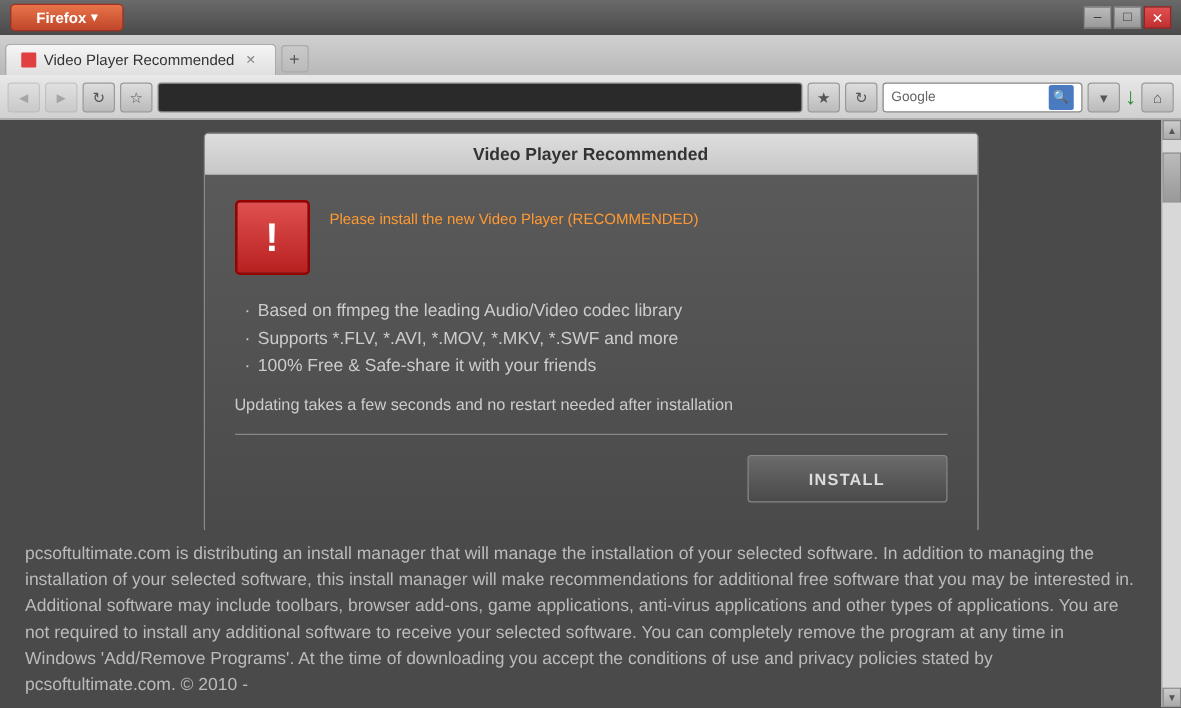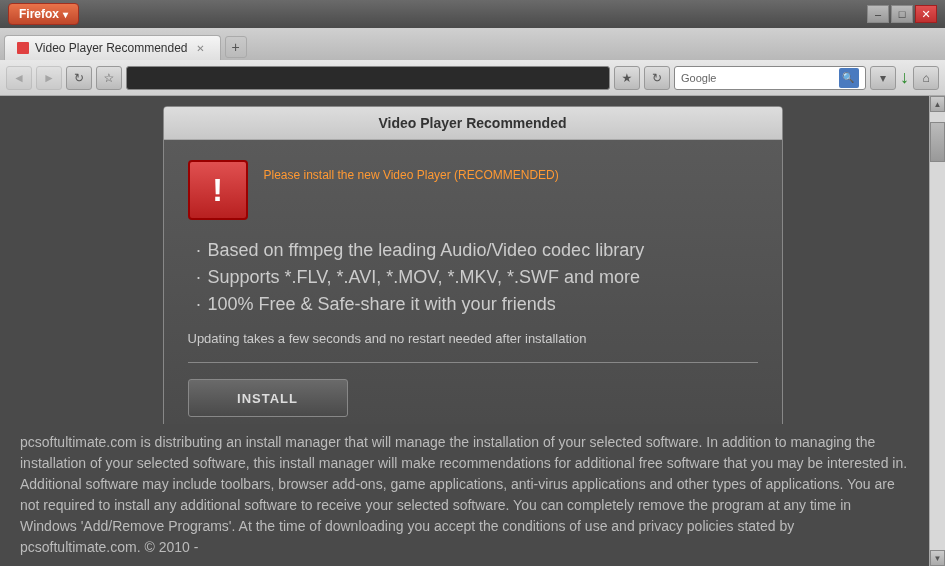--- a/index.html
+++ b/index.html
@@ -19,21 +19,21 @@
       align-items: center;
       padding: 0 8px;
     }
     .firefox-btn {
       background: linear-gradient(to bottom, #e8734a, #c0472a);
       border: 1px solid #a03020;
       border-radius: 4px;
       color: white;
       font-size: 12px;
       font-weight: bold;
-      padding: 3px 10px;
+      padding: 3px 20px;
       cursor: pointer;
       display: flex;
       align-items: center;
       gap: 4px;
     }
     .firefox-btn::after {
       content: '▾';
       font-size: 10px;
     }
     .window-controls {
@@ -147,21 +147,21 @@
       height: 24px;
       border: 1px solid #888;
       border-radius: 3px;
       background: #2a2a2a;
       padding: 0 8px;
       font-size: 12px;
       color: #ddd;
     }
     .search-bar {
       height: 24px;
-      width: 192px;
+      width: 160px;
       border: 1px solid #888;
       border-radius: 3px;
       background: white;
       padding: 0 6px;
       font-size: 12px;
       display: flex;
       align-items: center;
       gap: 4px;
     }
     .search-bar span {
@@ -304,21 +304,21 @@
       padding-top: 8px;
     }
     .dialog-heading span {
       color: #ff9933;
     }
     .bullet-list {
       margin-left: 8px;
       margin-bottom: 16px;
     }
     .bullet-item {
-      font-size: 18px;
+      font-size: 14px;
       color: #ccc;
       margin-bottom: 6px;
       display: flex;
       gap: 6px;
     }
     .bullet-item::before {
       content: '·';
       color: #ccc;
     }
     .update-note {
@@ -326,21 +326,21 @@
       color: #ccc;
       margin-bottom: 16px;
     }
     .divider {
       border: none;
       border-top: 1px solid #888;
       margin: 12px 0 16px 0;
     }
     .dialog-buttons {
       display: flex;
-      justify-content: flex-start;
+      justify-content: flex-end;
       gap: 16px;
       padding-bottom: 4px;
     }
     .dlg-btn {
       width: 160px;
       height: 38px;
       background: linear-gradient(to bottom, #6a6a6a, #4a4a4a);
       border: 1px solid #888;
       border-radius: 3px;
       color: #ddd;

